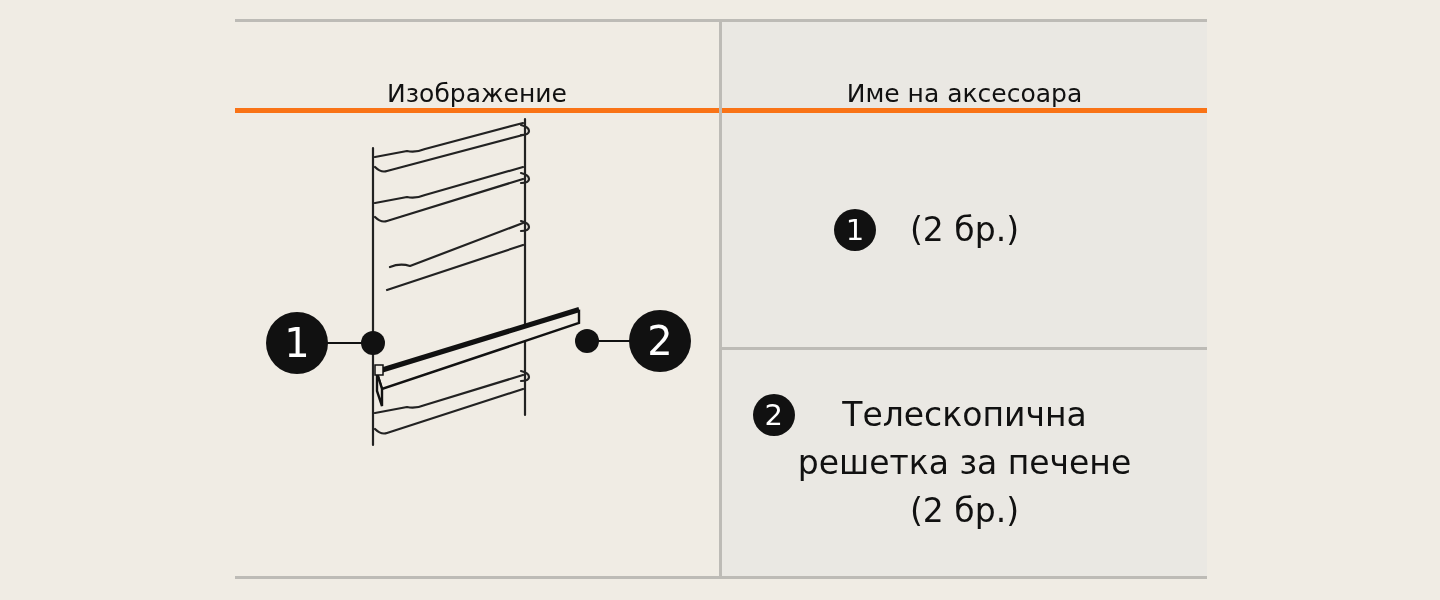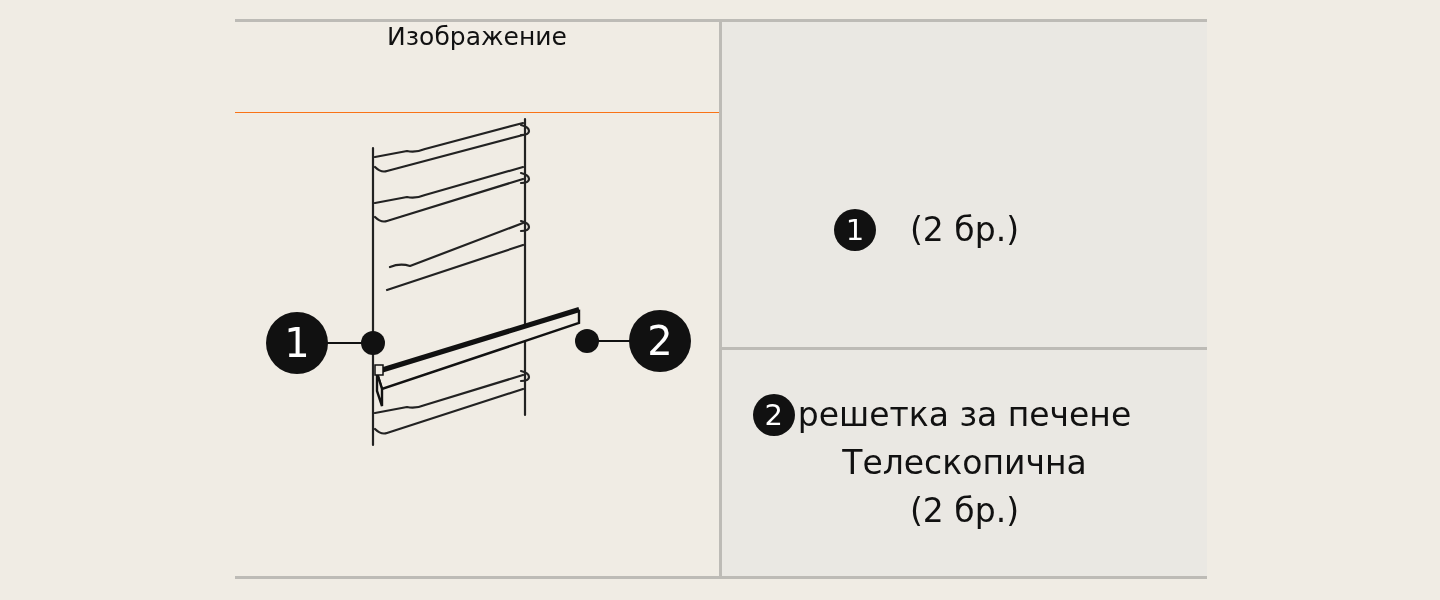--- a/index.html
+++ b/index.html
@@ -47,24 +47,24 @@
       top: 0;
       width: 3px;
       height: 100%;
       background: #bdbbb6;
     }
     .header-cell {
       position: absolute;
       top: 0;
       height: 91px;
       display: flex;
-      align-items: flex-start;
+      align-items: flex-end;
       justify-content: center;
       font-size: 25px;
-      border-bottom: 1px solid #f97316;
+      border-bottom: 5px solid #f97316;
       box-sizing: border-box;
     }
     .header-left { left: 0; width: 484px; }
     .header-right { left: 487px; width: 485px; }
     .row-divider {
       position: absolute;
       left: 487px;
       top: 325px;
       width: 485px;
       height: 3px;
@@ -112,20 +112,23 @@
 <body>
 
 <div class="table">
   <div class="col-left"></div>
   <div class="col-right"></div>
   <div class="vdivider"></div>
 
   <div class="header-cell header-left">
     <span>Изображение</span>
   </div>
+  <div class="header-cell header-right">
+    <span>Име на аксесоара</span>
+  </div>
 
   <div class="illus">
     <svg width="484" height="463" viewBox="0 0 484 463">
       <g fill="none" stroke="#222" stroke-width="2.2" stroke-linejoin="round" stroke-linecap="round">
 
         <path d="M138 35 L138 332"></path>
 
         <path d="M290 6 L290 302"></path>
 
         <path d="M140 44 L172 38 Q180 40 190 36 L288 10"></path>
@@ -168,18 +171,18 @@
   <div class="cell cell-1">
     <div class="item item-1">
       <span class="badge">1</span>
       <div>(2 бр.)</div>
     </div>
   </div>
 
   <div class="cell cell-2">
     <div class="item item-2">
       <span class="badge">2</span>
+      <div>Телескопична</div>
       <div>решетка за печене</div>
-      <div>Телескопична</div>
       <div>(2 бр.)</div>
     </div>
   </div>
 </div>
 
 </body></html>

